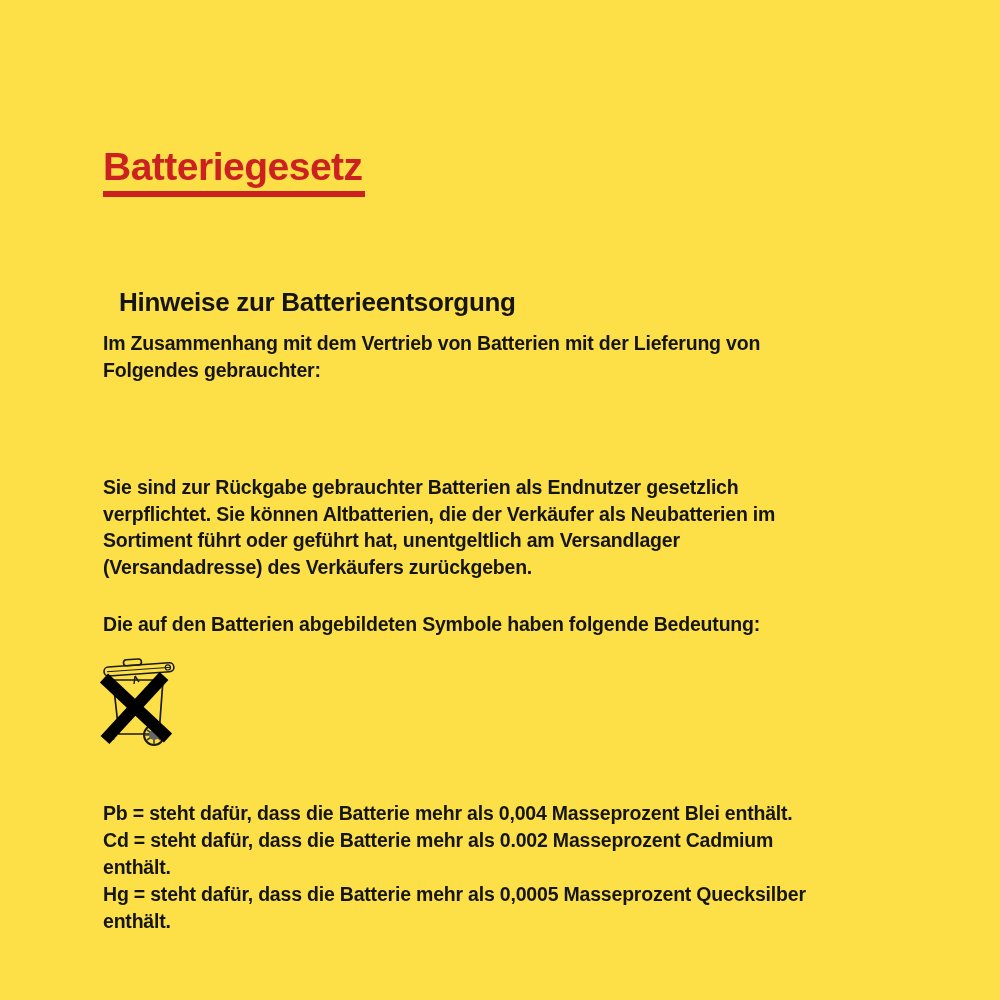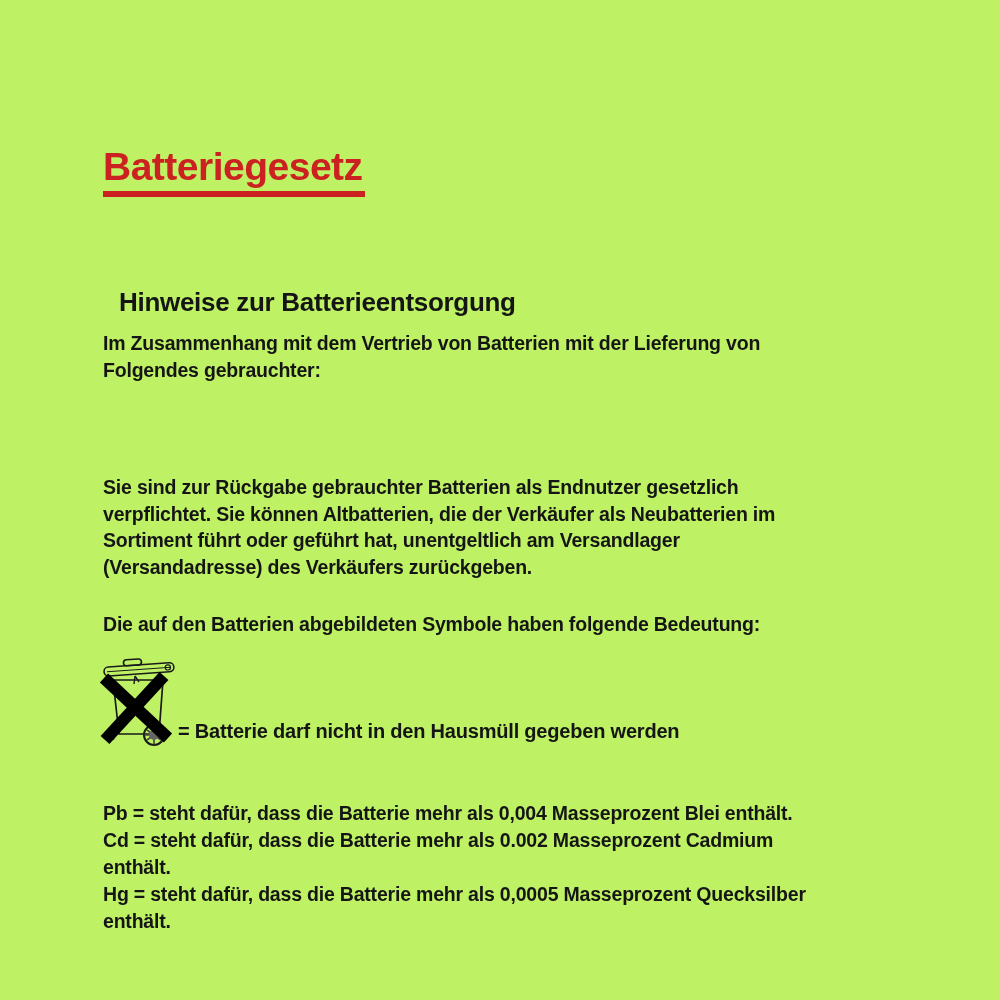--- a/index.html
+++ b/index.html
@@ -8,21 +8,21 @@
   }
   html,body{margin:0;padding:0;}
   body{
     width:1000px;height:1000px;
     background:#ffffff;
     font-family:"Liberation Sans","DejaVu Sans",sans-serif;
     color:var(--text);
     overflow:hidden;
     position:relative;
   }
-  .page{position:absolute;inset:0;width:1000px;height:1000px;background:#bef264;}
+  .page{position:absolute;inset:0;width:1000px;height:1000px;background:#fde047;}
   .abs{position:absolute;left:103px;}
   .doc-title{
     top:147px;
     font-size:39px;
     font-weight:bold;
     letter-spacing:-0.5px;
     color:var(--title-red);
     line-height:1.05;
     display:inline-block;
     border-bottom:6px solid var(--title-red);
@@ -105,21 +105,20 @@
     <g>
       <circle cx="56" cy="79" r="10" fill="none" stroke="#1a1a1a" stroke-width="2"></circle>
       <path d="M49 74 L63 84 M49 84 L63 74 M56 69.5 L56 88.5 M46.5 79 L65.5 79" stroke="#444" stroke-width="1.6" fill="none"></path>
       <circle cx="56" cy="79" r="5" fill="#666"></circle>
     </g>
 
     <line x1="6" y1="22" x2="70" y2="82" stroke="#000" stroke-width="12"></line>
     <line x1="66" y1="20" x2="7" y2="84" stroke="#000" stroke-width="12"></line>
   </svg>
 
-  <div class="bin-caption">= Batterie darf nicht in den Hausmüll gegeben werden</div>
 
   <div class="abs para legend">
     <div class="line">Pb = steht dafür, dass die Batterie mehr als 0,004 Masseprozent Blei enthält.</div>
     <div class="line">Cd = steht dafür, dass die Batterie mehr als 0.002 Masseprozent Cadmium</div>
     <div class="line">enthält.</div>
     <div class="line">Hg = steht dafür, dass die Batterie mehr als 0,0005 Masseprozent Quecksilber</div>
     <div class="line">enthält.</div>
   </div>
 
 </div>

